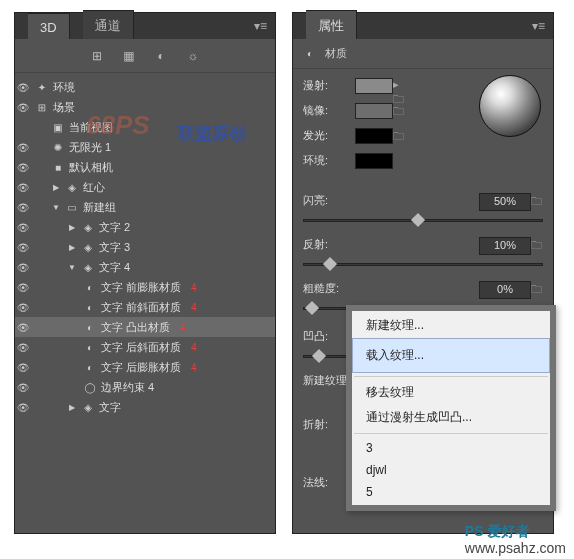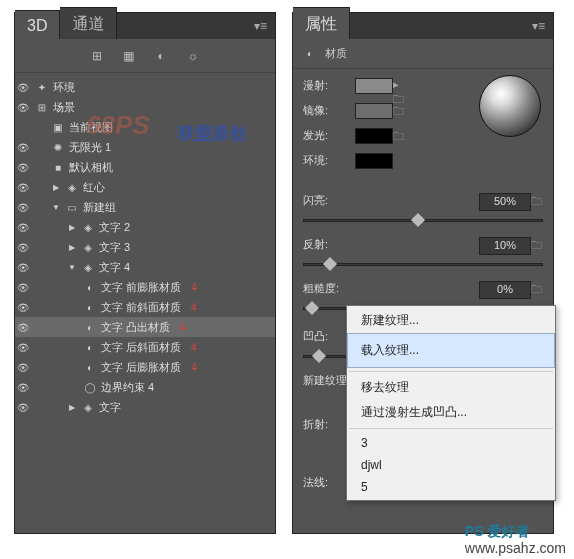--- a/index.html
+++ b/index.html
@@ -19,21 +19,22 @@
   }
   .left-panel { left: 14px; top: 12px; width: 262px; height: 522px; }
   .right-panel { left: 292px; top: 12px; width: 262px; }
   .tabs { background: #373737; height: 26px; display: flex; align-items: flex-end; }
   .tab {
     background: #535353;
     padding: 6px 12px 4px;
     color: #ddd;
     border-top: 1px solid #222;
     border-right: 1px solid #222;
-    font-size: 16px;
+    font-size: 13px;
+    margin-left: 13px;
   }
   .tab.inactive { background: #404040; color: #bbb; }
   .tab-spacer { flex: 1; }
   .tab-menu { padding: 6px 8px; color: #aaa; font-size: 12px; }
   .toolbar { height: 34px; display: flex; align-items: center; justify-content: center; gap: 18px; padding: 0 8px; border-bottom: 1px solid #444; }
   .toolbar .icn { color: #bbb; font-size: 12px; }
   .tree { padding: 4px 0; }
   .row {
     display: flex;
     align-items: center;
@@ -63,21 +64,21 @@
   .sec-label { width:52px; color:#ddd; font-size:11px; }
   .slider-row { margin-top:10px; }
   .slider-row .sec-label { width:56px; }
   .value-box { width:52px; height:18px; background:#3a3a3a; border:1px solid #222; color:#ddd; text-align:center; padding:1px; font-size:11px; }
   .slider {
     position:relative; height:14px; margin-top:-2px; margin-bottom:6px;
   }
   .slider .track { position:absolute; left:0; right:0; top:6px; height:3px; background:#3a3a3a; border:1px solid #222; }
   .slider .thumb { position:absolute; top:2px; width:10px; height:10px; background:#bbb; transform:rotate(45deg); }
   .context-menu {
-    position:absolute; left:346px; top:305px; width:210px; background:#f0f0f0; border:1px solid #737373; color:#222; font-size:12px; padding:2px 0;
+    position:absolute; left:346px; top:305px; width:210px; background:#f0f0f0; border:6px solid #737373; color:#222; font-size:12px; padding:2px 0;
     box-shadow: 2px 2px 6px rgba(0,0,0,0.3);
   }
   .menu-item { padding:4px 14px; }
   .menu-item.hl { background:#d6e8ff; border:1px solid #9ac; padding:8px 13px; }
   .menu-sep { height:1px; background:#ccc; margin:3px 2px; }
   .watermark1 {
     position:absolute; left:86px; top:110px; font-size:26px; color:#aa5a4a; opacity:0.6; font-style:italic; font-weight:bold; pointer-events:none;
   }
   .watermark-cn { position:absolute; left:178px; top:122px; font-size:17px; color:#1d4ed8; opacity:0.55; pointer-events:none; font-weight:bold;}
   .watermark2 {

